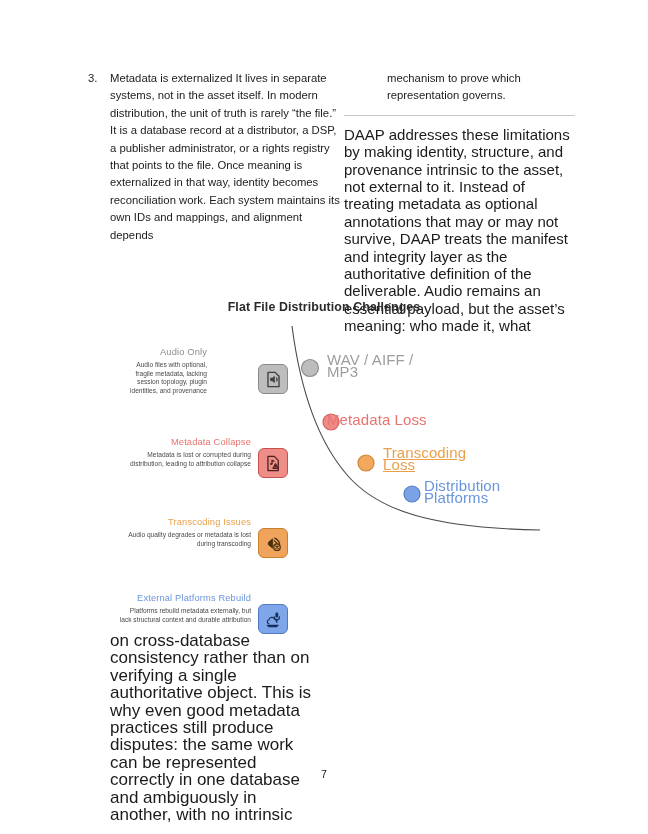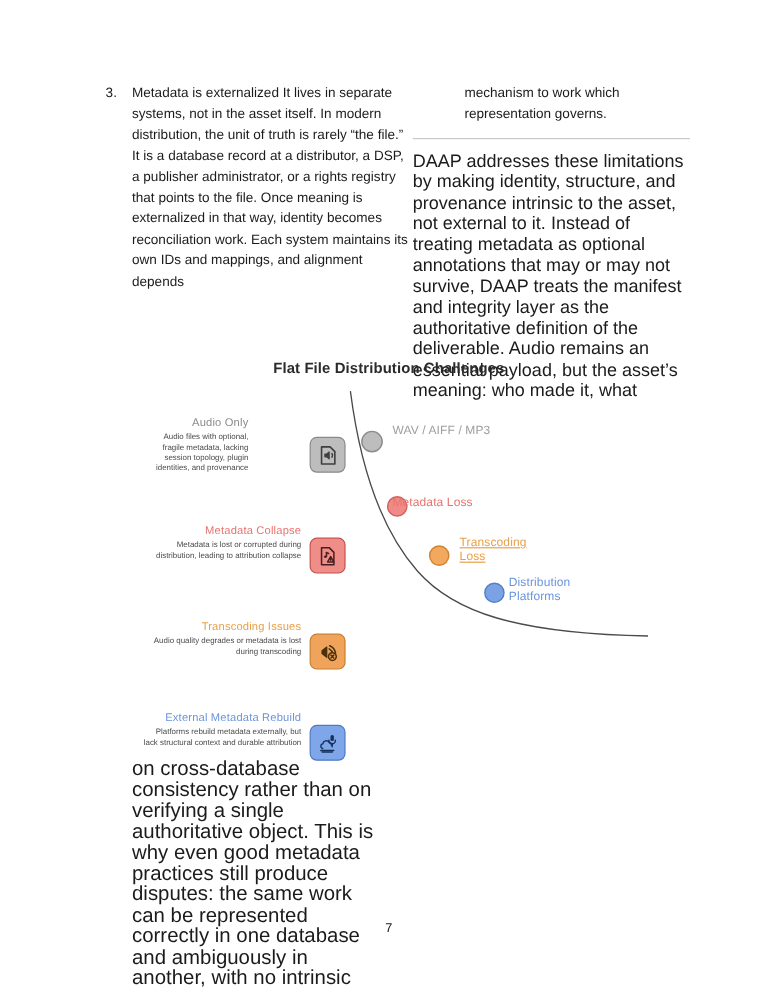--- a/index.html
+++ b/index.html
@@ -124,21 +124,21 @@
     border: 1.2px solid rgba(0,0,0,.28);
     display: flex;
     align-items: center;
     justify-content: center;
   }
   .legend-icon svg { display: block; }
 
   
   .node-label {
     position: absolute;
-    font-size: 10px;
+    font-size: 15px;
     line-height: 12.4px;
     letter-spacing: .1px;
   }
 
   
   .bot-cols {
     position: absolute;
     left: 0;
     top: 632px;
     width: 648px;
@@ -177,21 +177,21 @@
 
     <div class="col-left">
       <div class="list-num">3.</div>
       <div class="col-left-body">
         <span>Metadata is externalized</span>
         <span>It lives in separate systems, not in the asset itself. In modern distribution, the unit of truth is rarely “the file.” It is a database record at a distributor, a DSP, a publisher administrator, or a rights registry that points to the file. Once meaning is externalized in that way, identity becomes reconciliation work. Each system maintains its own IDs and mappings, and alignment depends</span>
       </div>
     </div>
 
     <div class="col-right">
-      <div class="col-right-lead">mechanism to work which representation governs.</div>
+      <div class="col-right-lead">mechanism to prove which representation governs.</div>
       <div class="divider"></div>
       <div class="col-right-body">DAAP addresses these limitations by making identity, structure, and provenance intrinsic to the asset, not external to it. Instead of treating metadata as optional annotations that may or may not survive, DAAP treats the manifest and integrity layer as the authoritative definition of the deliverable. Audio remains an essential payload, but the asset’s meaning: who made it, what</div>
     </div>
 
   </div>
 
   <div class="figure">
 
     <div class="fig-title">Flat File Distribution Challenges</div>
 
@@ -259,21 +259,21 @@
             <path d="M13 8.5c2.2 1.2 3.6 3.3 4.2 5.6"></path>
             <path d="M13.5 5.2c3.4 1.4 5.6 4.3 6.3 7.6"></path>
             <circle cx="16.4" cy="16.6" r="4.1" fill="#f0a45b"></circle>
             <path d="M14.9 15.1l3 3M17.9 15.1l-3 3"></path>
           </svg>
         </div>
       </div>
 
       <div class="legend-row" style="top:252px;">
         <div class="legend-texts">
-          <div class="legend-head" style="color:#6a95dc; margin-left:-36px;">External Metadata Rebuild</div>
+          <div class="legend-head" style="color:#6a95dc; margin-left:-36px;">External Platforms Rebuild</div>
           <div class="legend-desc">Platforms rebuild metadata externally, but lack structural context and durable attribution</div>
         </div>
         <div class="legend-icon" style="background:#7ea6e8; border-color:#4e7ac4; margin-top:12px;">
           <svg width="19" height="19" viewBox="0 0 24 24" fill="none" stroke="#16305c" stroke-width="1.5" stroke-linecap="round" stroke-linejoin="round">
             <rect x="14.4" y="3.2" width="3.6" height="6.4" rx="1.8" fill="#16305c" stroke="none"></rect>
             <path d="M12.8 8.6c0 2.2 1.7 3.8 3.4 3.8s3.4-1.6 3.4-3.8"></path>
             <path d="M16.2 12.4v3.2"></path>
             <path d="M6.2 17.4a2.6 2.6 0 0 1 .2-5.1 3.6 3.6 0 0 1 6.7-1.2 2.8 2.8 0 0 1 2.4 2.9"></path>
             <path d="M4.2 19.4h13.6"></path>
             <path d="M5.6 21.1h10.8"></path>

